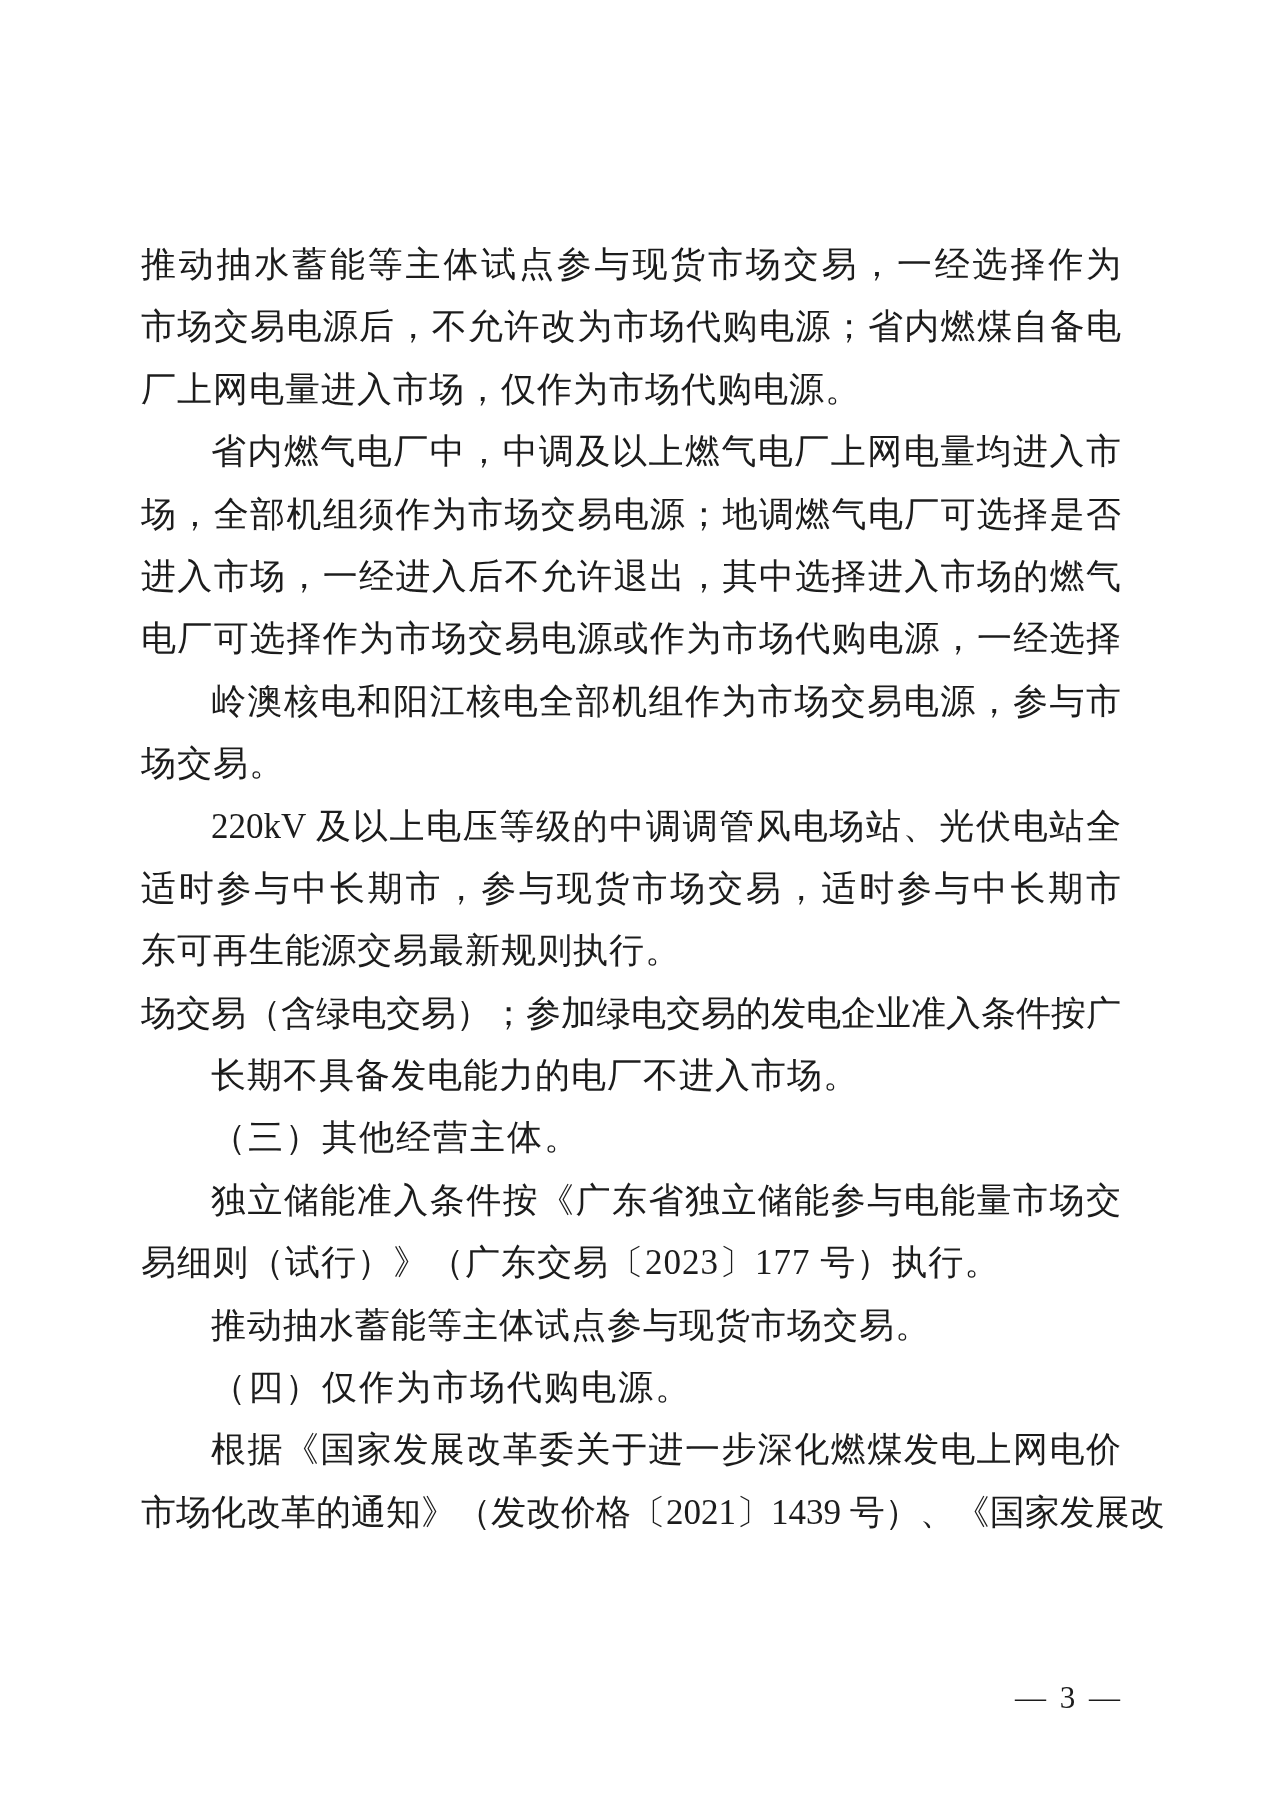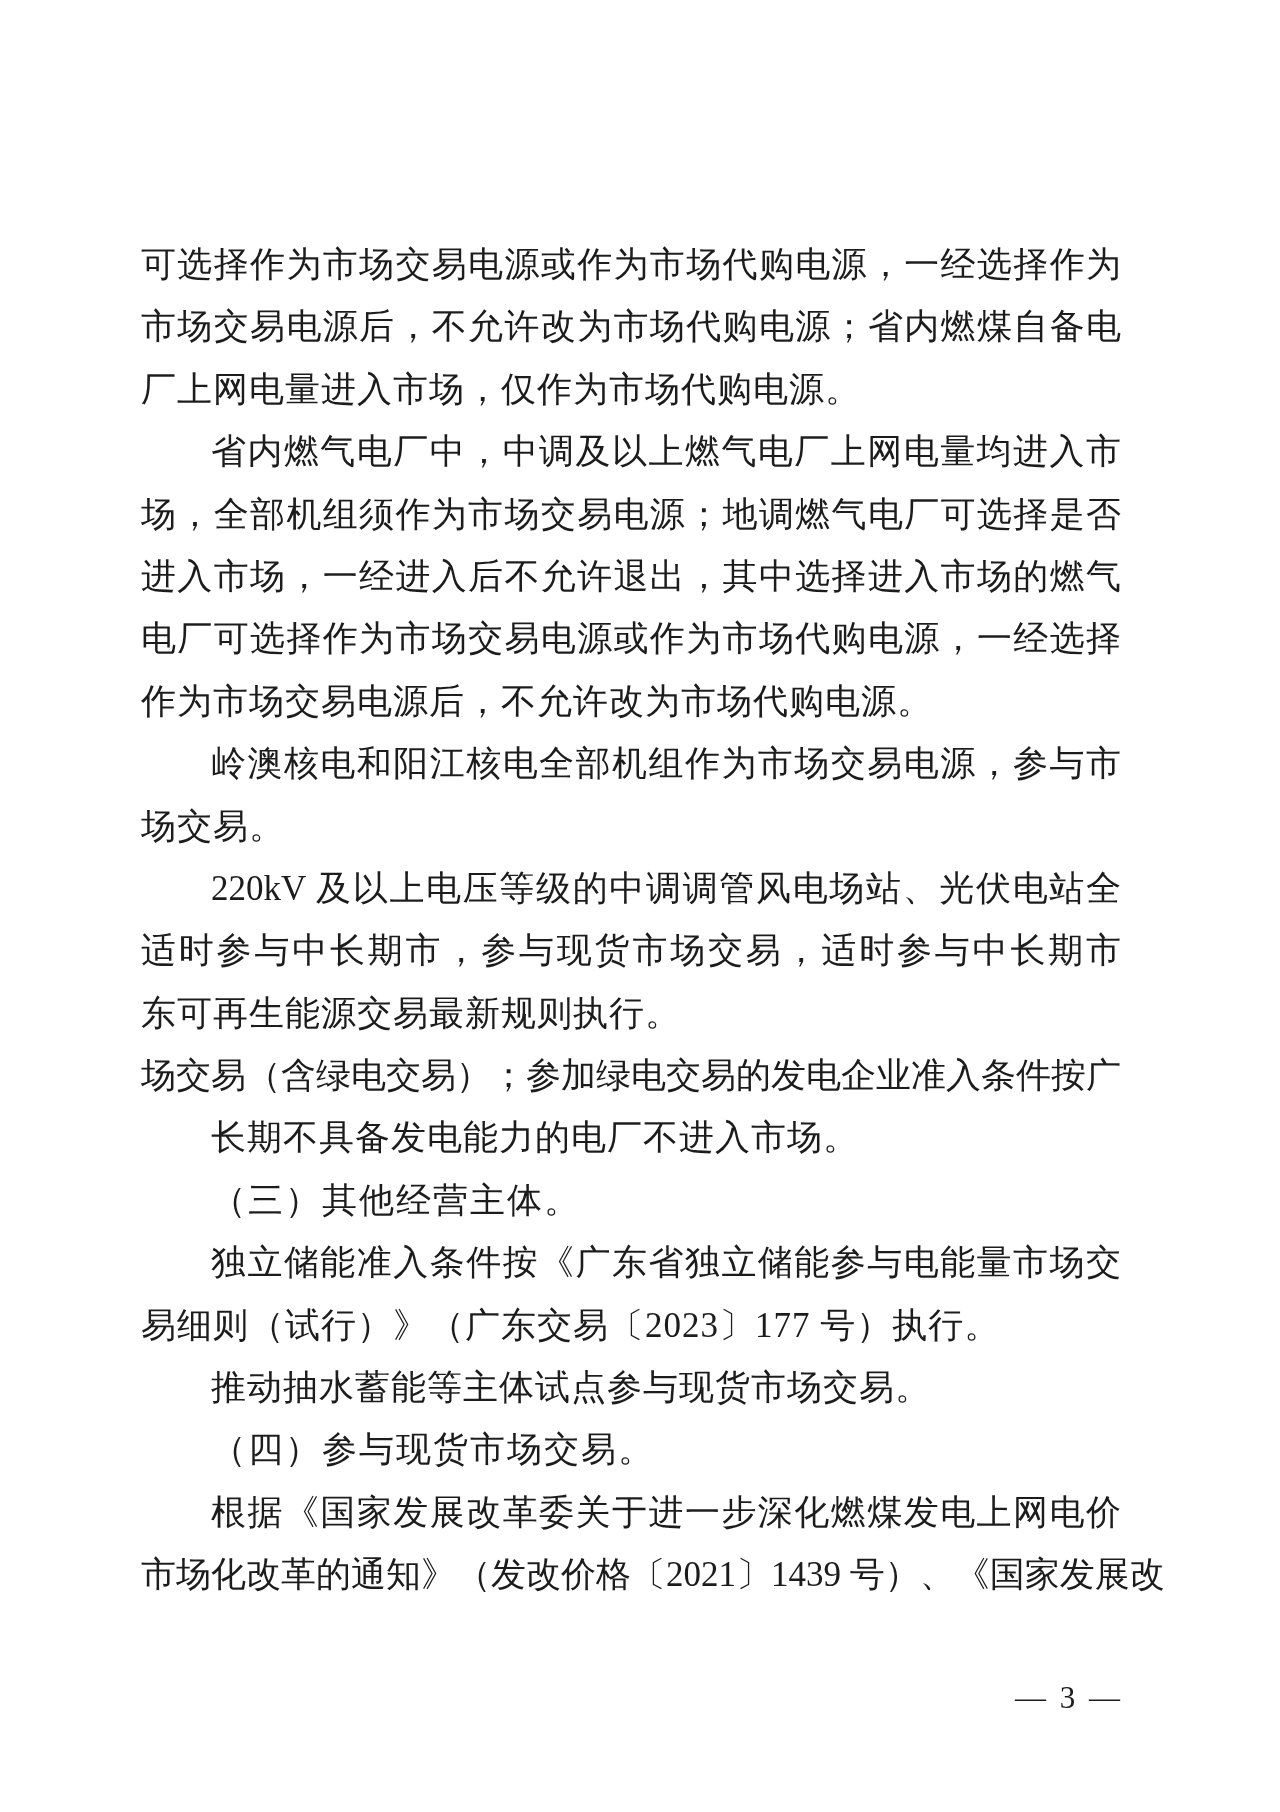--- a/index.html
+++ b/index.html
@@ -44,37 +44,36 @@
     font-size: 31px;
     letter-spacing: 3px;
     white-space: nowrap;
   }
 </style>
 </head>
 <body>
 
 <div class="page">
   <main class="doc">
-    <div class="ln jf">可选择作为市场交易电源或作为市场代购电源，一经选择作为</div>
+    <div class="ln jf">推动抽水蓄能等主体试点参与现货市场交易，一经选择作为</div>
     <div class="ln jf">市场交易电源后，不允许改为市场代购电源；省内燃煤自备电</div>
     <div class="ln">厂上网电量进入市场，仅作为市场代购电源。</div>
     <div class="ln jf ind">省内燃气电厂中，中调及以上燃气电厂上网电量均进入市</div>
     <div class="ln jf">场，全部机组须作为市场交易电源；地调燃气电厂可选择是否</div>
     <div class="ln jf">进入市场，一经进入后不允许退出，其中选择进入市场的燃气</div>
     <div class="ln jf">电厂可选择作为市场交易电源或作为市场代购电源，一经选择</div>
-    <div class="ln">作为市场交易电源后，不允许改为市场代购电源。</div>
     <div class="ln jf ind">岭澳核电和阳江核电全部机组作为市场交易电源，参与市</div>
     <div class="ln">场交易。</div>
     <div class="ln jf ind">220kV 及以上电压等级的中调调管风电场站、光伏电站全</div>
     <div class="ln jf">适时参与中长期市，参与现货市场交易，适时参与中长期市</div>
     <div class="ln">东可再生能源交易最新规则执行。</div>
     <div class="ln jf">场交易（含绿电交易）；参加绿电交易的发电企业准入条件按广</div>
     <div class="ln ind">长期不具备发电能力的电厂不进入市场。</div>
     <div class="ln ind hd">（三）其他经营主体。</div>
     <div class="ln jf ind">独立储能准入条件按《广东省独立储能参与电能量市场交</div>
     <div class="ln">易细则（试行）》（广东交易〔2023〕177 号）执行。</div>
     <div class="ln ind">推动抽水蓄能等主体试点参与现货市场交易。</div>
-    <div class="ln ind hd">（四）参与现货市场交易。</div>
+    <div class="ln ind hd">（四）仅作为市场代购电源。</div>
     <div class="ln jf ind">根据《国家发展改革委关于进一步深化燃煤发电上网电价</div>
     <div class="ln jf">市场化改革的通知》（发改价格〔2021〕1439 号）、《国家发展改</div>
   </main>
   <div class="pgnum">— 3 —</div>
 </div>
 
 </body></html>

